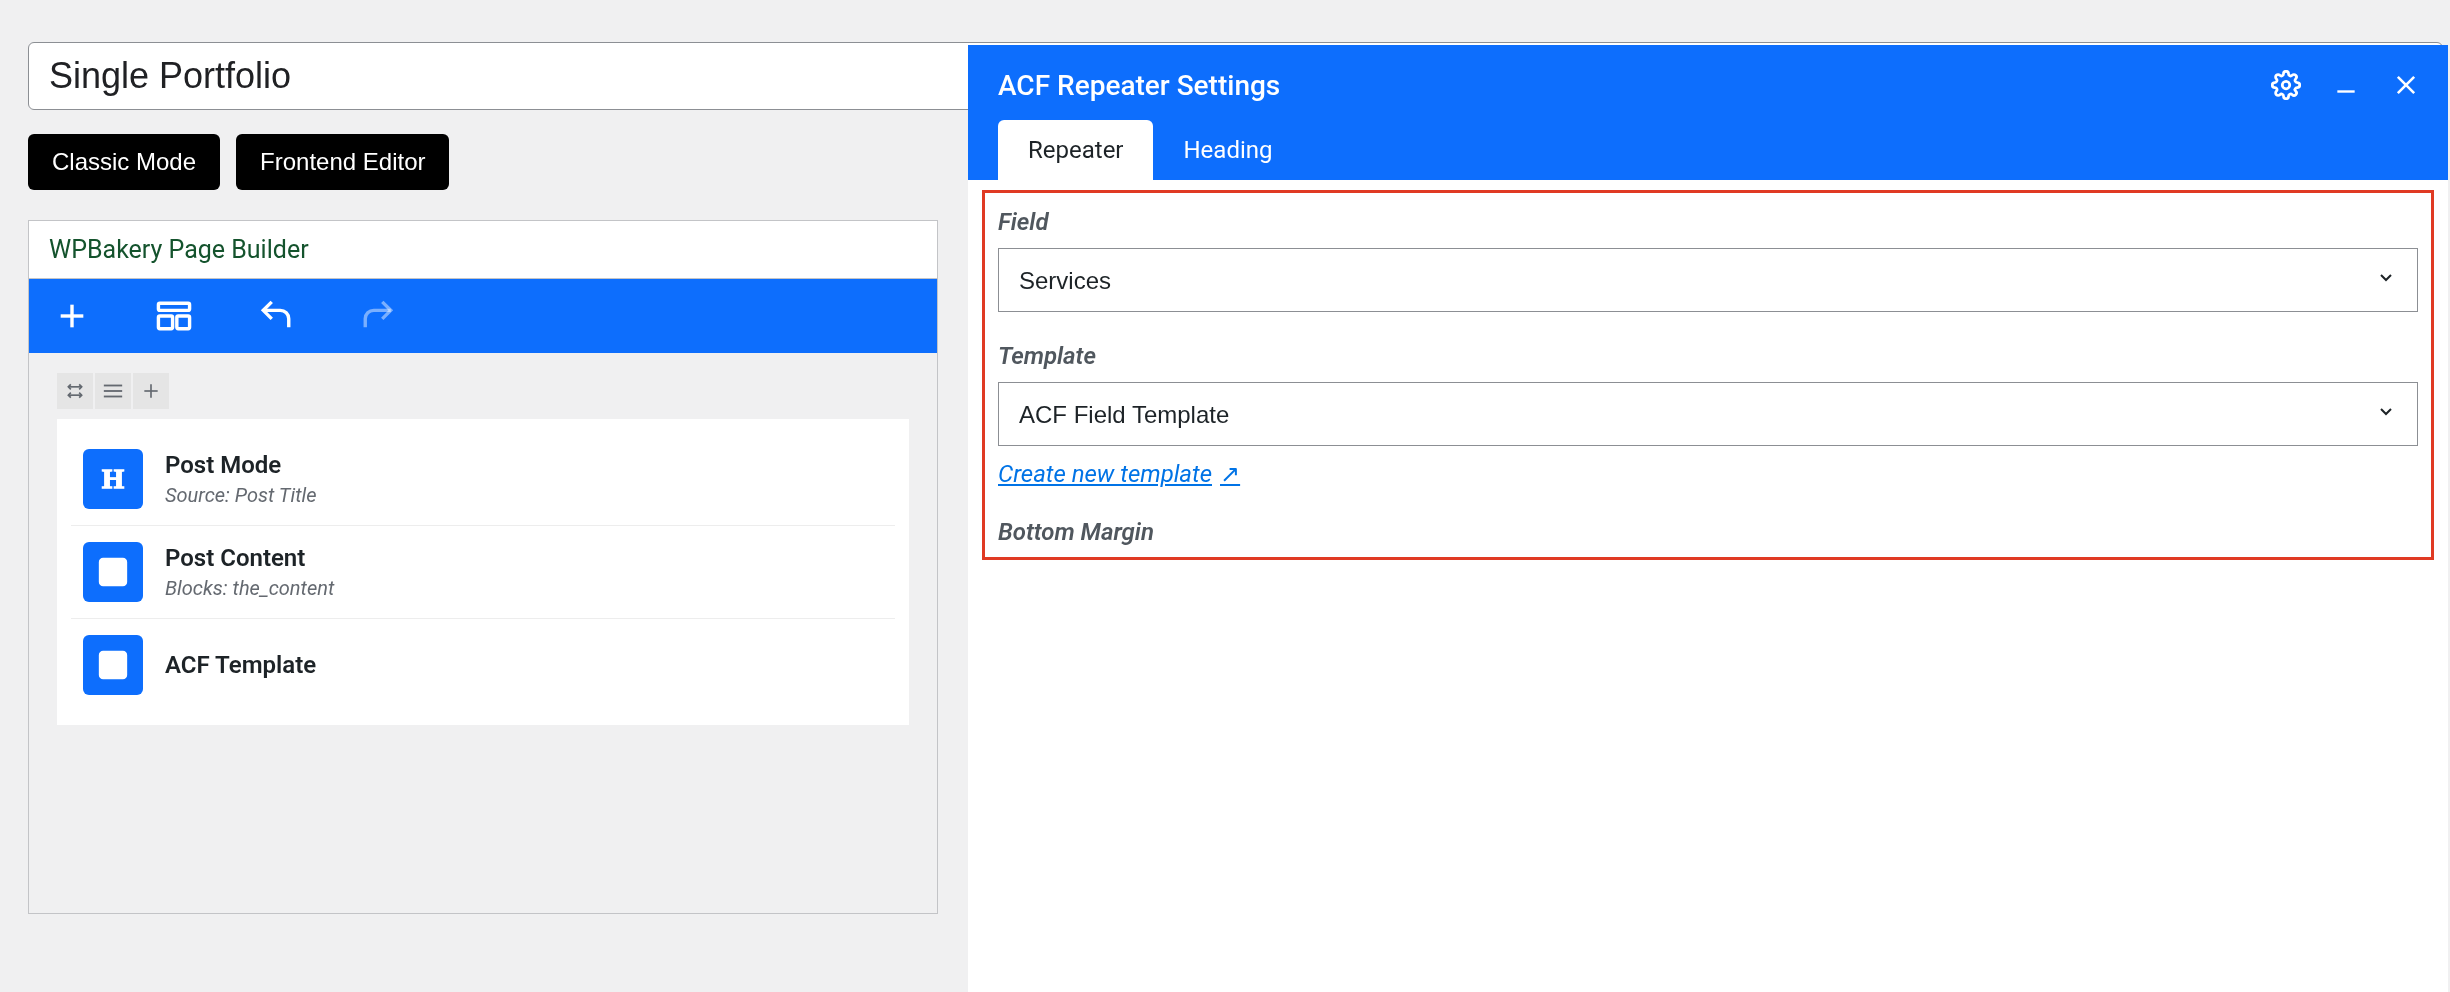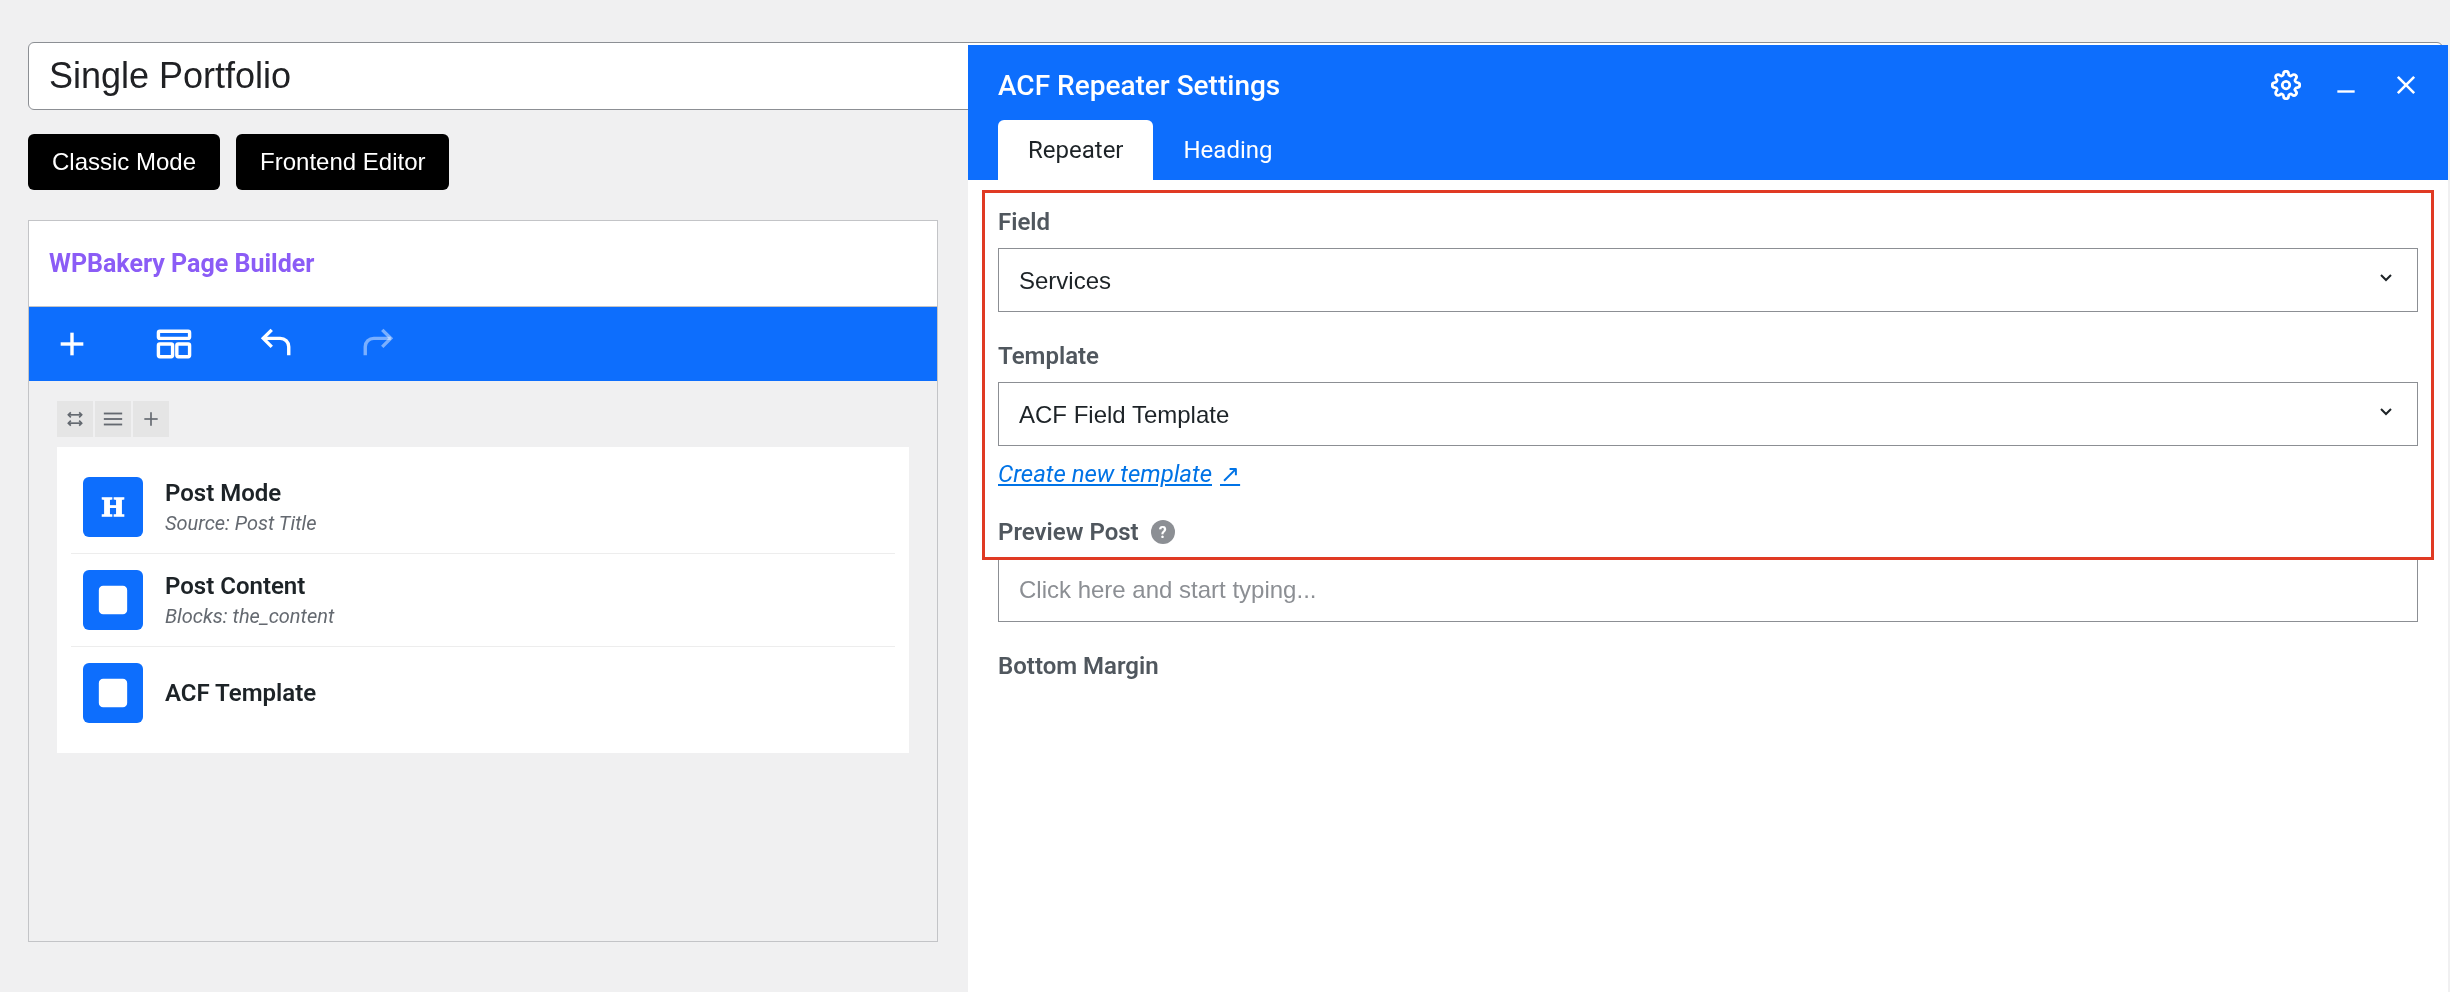--- a/index.html
+++ b/index.html
@@ -50,24 +50,24 @@
     cursor: pointer;
   }
 
   .wpb-panel {
     margin-top: 30px;
     width: 910px;
     background: #fff;
     border: 1px solid #c3c4c7;
   }
   .wpb-header {
-    padding: 28px 20px;
+    padding: 14px 20px;
     font-size: 25px;
-    font-weight: 700;
-    color: #8b5cf6;
+    font-weight: 400;
+    color: #14532d;
     border-bottom: 1px solid #c3c4c7;
   }
 
   .wpb-toolbar {
     background: #0d6efd;
     height: 74px;
     display: flex;
     align-items: center;
     padding: 0 24px;
     gap: 64px;
@@ -197,20 +197,21 @@
 
   .form-group { margin-bottom: 30px; }
   .form-label {
     font-weight: 600;
     font-size: 24px;
     color: #50575e;
     margin-bottom: 12px;
     display: flex;
     align-items: center;
     gap: 12px;
+    font-style: italic;
   }
   .help-dot {
     width: 24px; height: 24px; border-radius: 50%;
     background: #8c8f94; color: #fff;
     display: inline-flex; align-items: center; justify-content: center;
     font-size: 16px; font-weight: 700;
   }
 
   .form-select, .form-input {
     width: 100%;
@@ -429,25 +430,18 @@
       </div>
       <div class="link-row" style="margin-top:14px;">
         <a>
           <span>Create new template</span>
           <span class="ext">↗</span>
         </a>
       </div>
     </div>
 
 
-    <div class="form-group">
-      <div class="form-label">
-        <span>Preview Post</span>
-        <span class="help-dot">?</span>
-      </div>
-      <input class="form-input" placeholder="Click here and start typing..." style="">
-    </div>
 
     <div class="form-group" style="margin-bottom:16px;">
       <div class="form-label">Bottom Margin</div>
     </div>
   </div>
 </div>
 
 </body></html>

